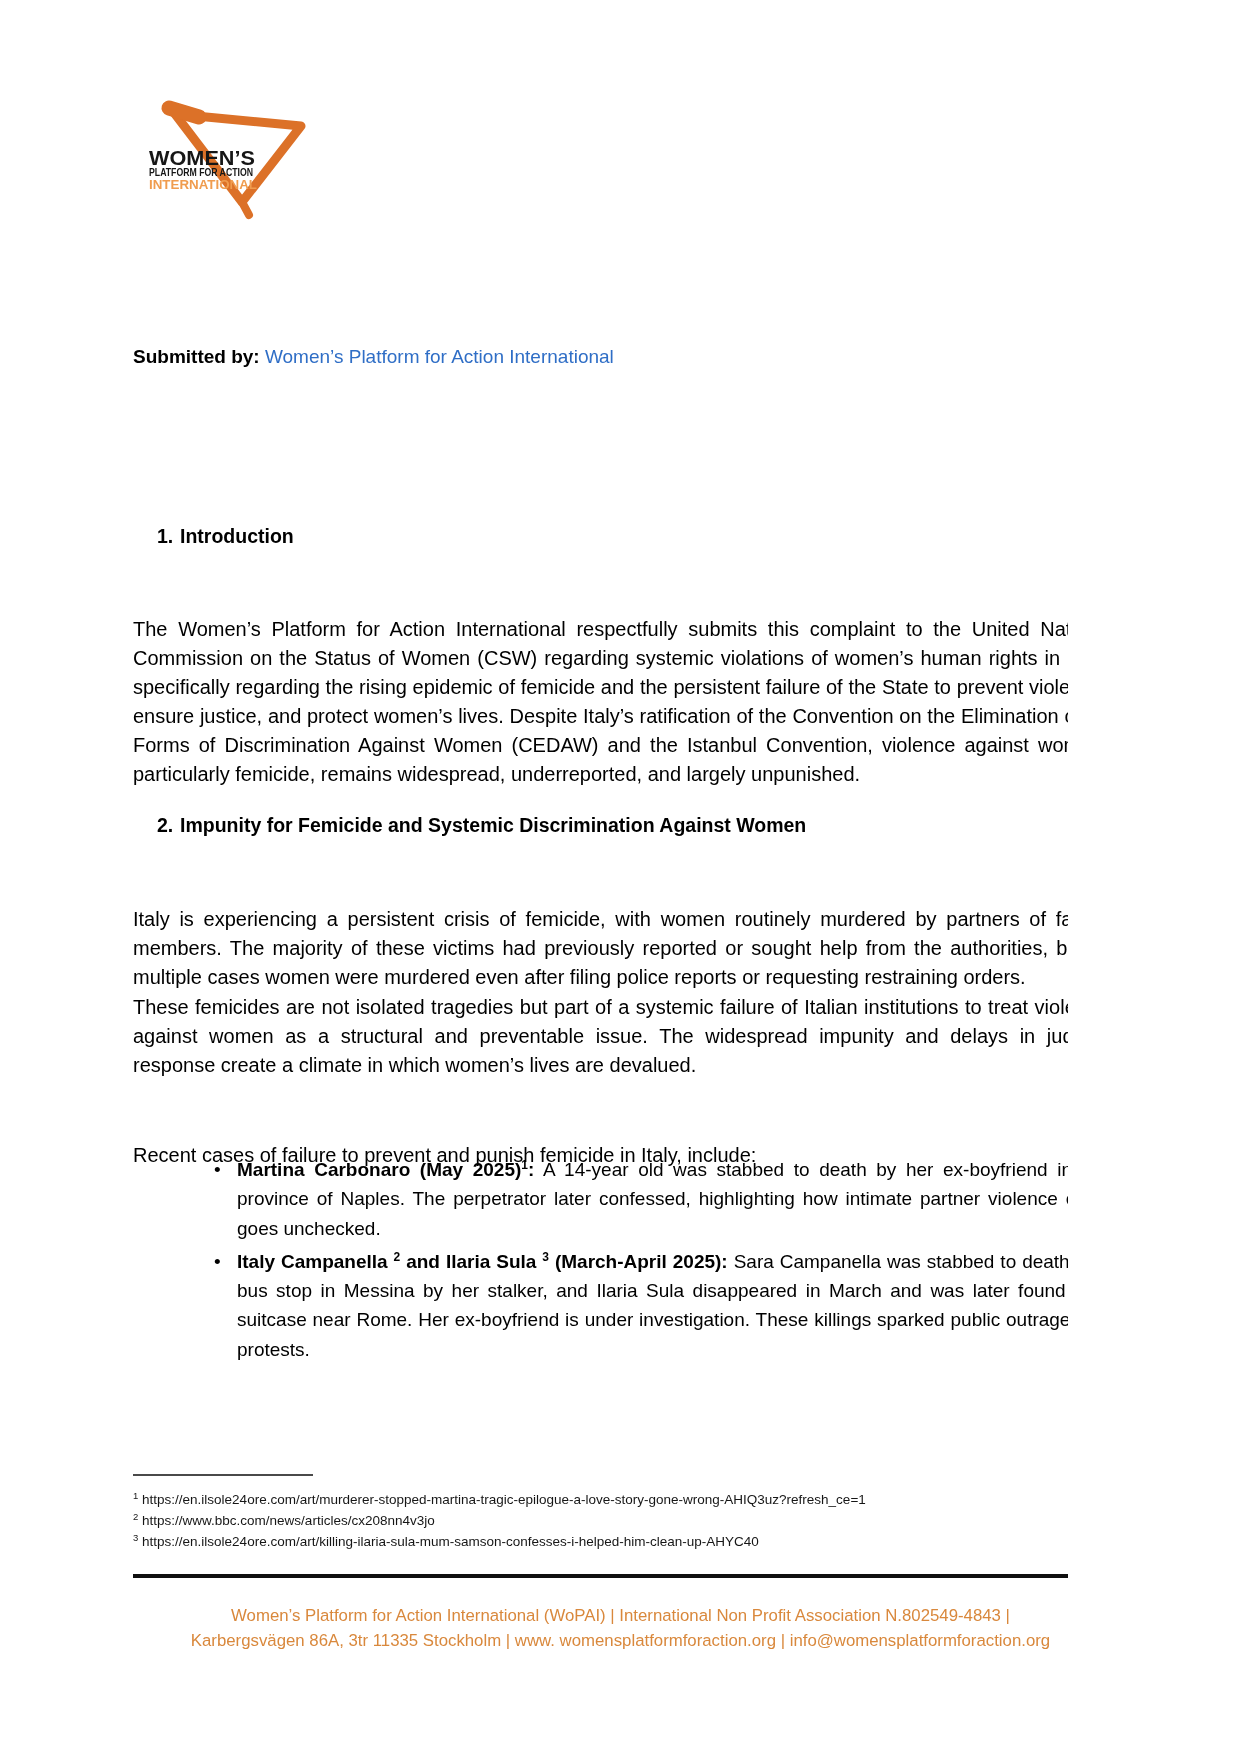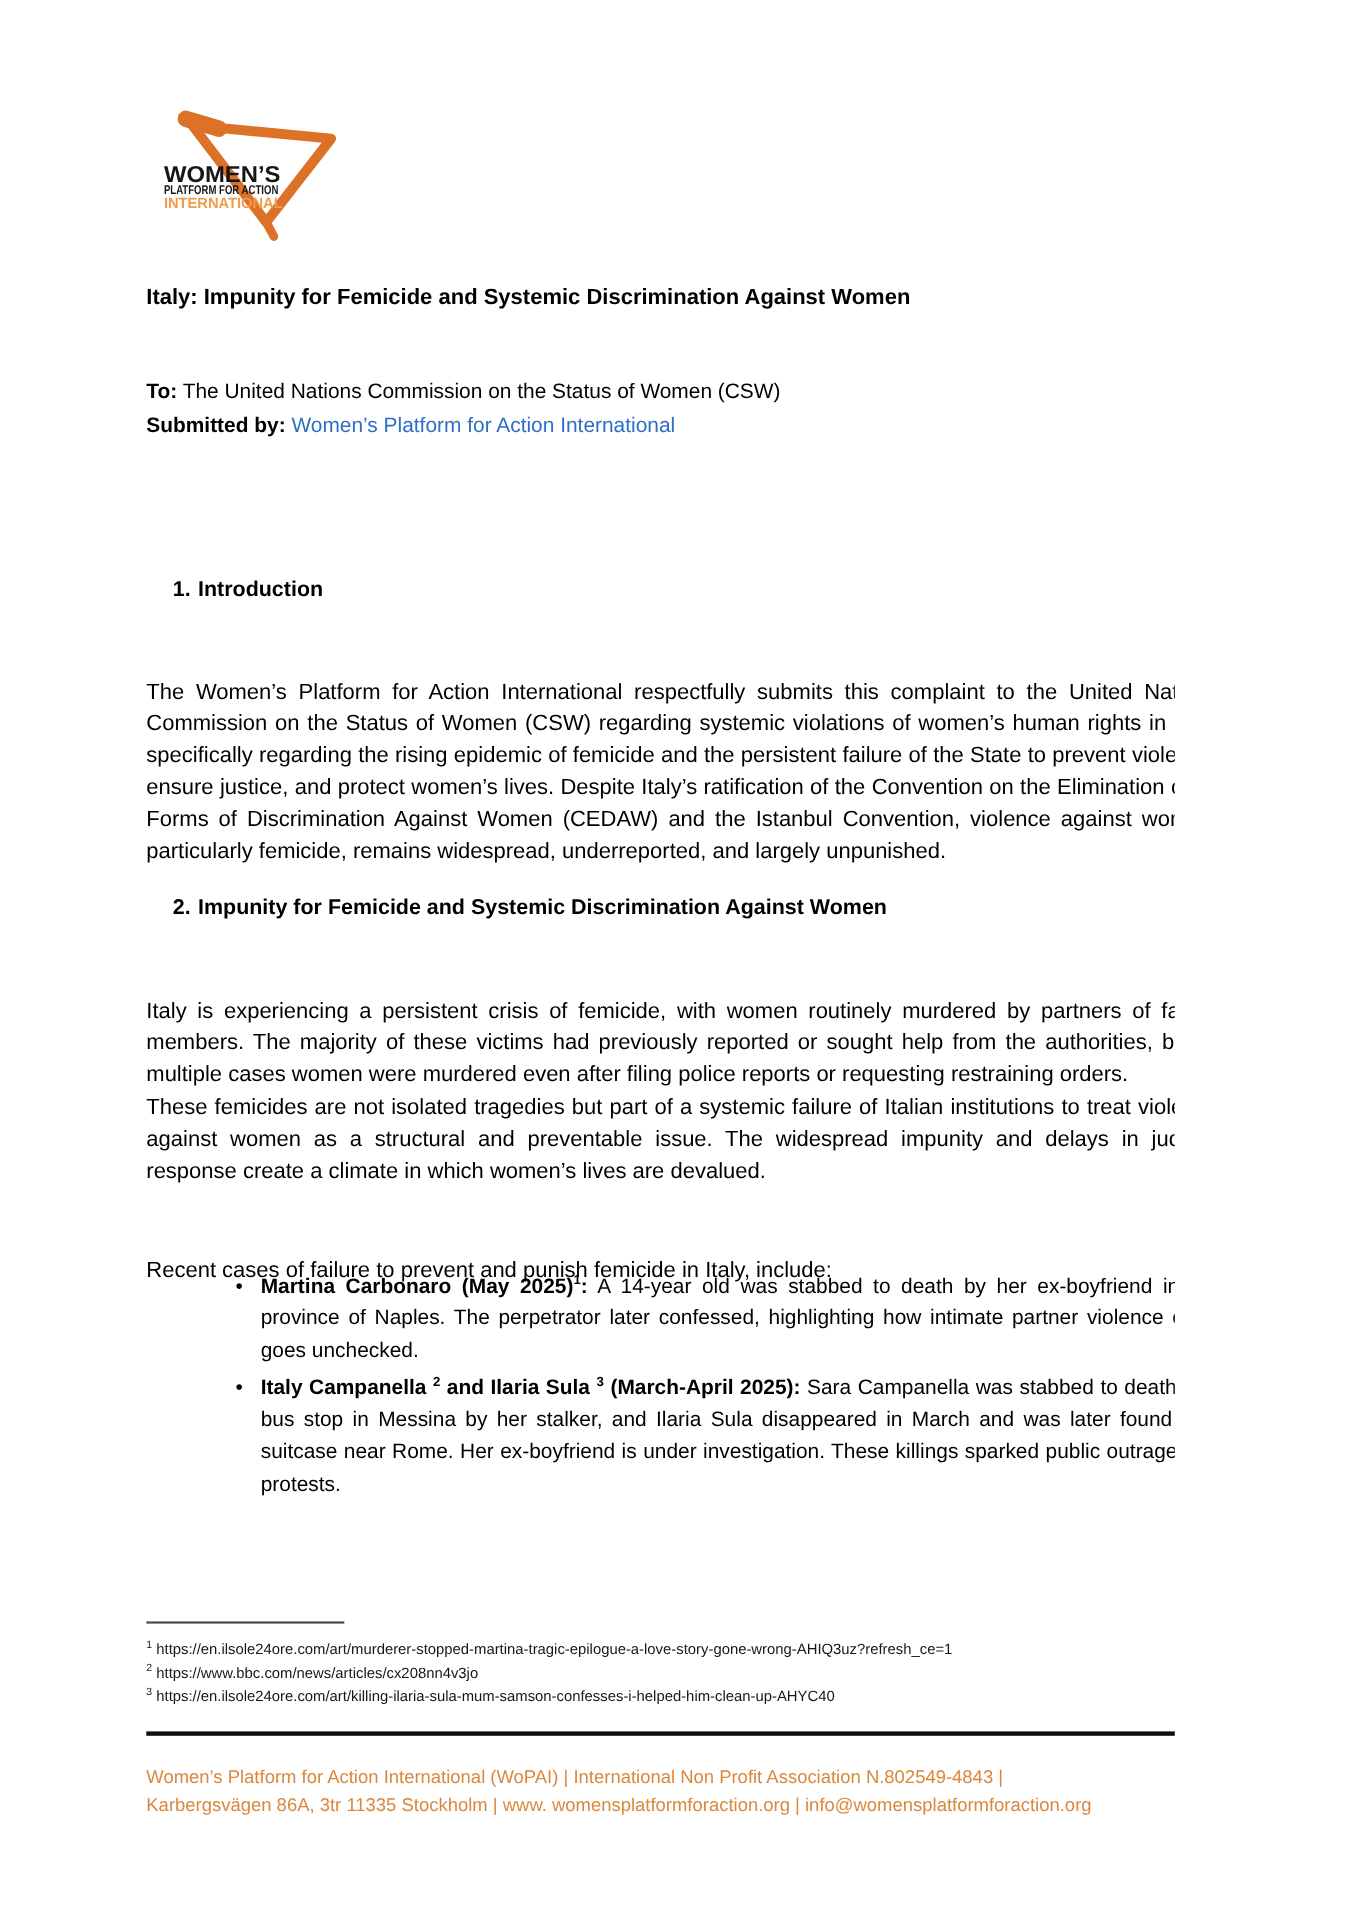--- a/index.html
+++ b/index.html
@@ -24,43 +24,41 @@
   }
   .bullets li::before { content:"\2022"; position:absolute; left:-23px; top:0; font-size:19px; }
   .bullets li b { font-weight:bold; }
   .bullets li sup { font-size:12px; font-weight:bold; line-height:0; vertical-align:super; }
   .fn-sep { width:180px; border-top:2px solid #4a4a4a; margin-top:8px; margin-bottom:13px; }
   .fn { font-size:13.5px; line-height:21px; color:#161616; }
   .fn sup { font-size:9.5px; line-height:0; vertical-align:super; }
   .rule { position:absolute; left:133px; width:975px; height:4px; background:#0f0f0f; top:1574px; }
   .footer {
     position:absolute; left:133px; width:975px; top:1603px;
-    color:#D9883C; font-size:16.8px; line-height:25px;
+    text-align:center; color:#D9883C; font-size:16.8px; line-height:25px;
   }
   .logo { position:absolute; left:138px; top:84px; }
   .logo text { font-family:"Liberation Sans", sans-serif; }
 </style>
 </head>
 <body>
 
 <div class="page">
 
   <svg class="logo" width="200" height="140" viewBox="0 0 200 140">
     <path d="M 37 30 L 163 42 L 104 118 Z" fill="none" stroke-width="9" stroke-linejoin="round" stroke-linecap="round" stroke="#DC7128"></path>
     <path d="M 31 24 L 61 33" fill="none" stroke-width="15" stroke-linecap="round" stroke="#DC7128"></path>
     <path d="M 104 118 L 111 131" fill="none" stroke-width="8" stroke-linecap="round" stroke="#DC7128"></path>
     <text x="11" y="81" font-size="21" font-weight="bold" fill="#161616" textLength="106" lengthAdjust="spacingAndGlyphs">WOMEN’S</text>
     <text x="11" y="92" font-size="11.5" font-weight="bold" fill="#161616" textLength="104" lengthAdjust="spacingAndGlyphs">PLATFORM FOR ACTION</text>
     <text x="11" y="105" font-size="13.5" font-weight="bold" textLength="108" lengthAdjust="spacingAndGlyphs" fill="#F09C4E">INTERNATIONAL</text>
   </svg>
 
-  <h1 class="abs title" style="top:256px">Italy: Impunity for Femicide and Systemic Discrimination Against Women</h1>
 
   <div class="abs meta-block" style="top:341px">
-    <p><b>To:</b> <span>The United Nations Commission on the Status of Women (CSW)</span></p>
     <p><b>Submitted by:</b> <a class="link" href="#">Women’s Platform for Action International</a></p>
   </div>
 
   <div class="abs heading" style="top:522px">
     <span class="num">1.</span>
     <span>Introduction</span>
   </div>
 
   <p class="abs body-text" style="top:574px">The Women’s Platform for Action International respectfully submits this complaint to the United Nations Commission on the Status of Women (CSW) regarding systemic violations of women’s human rights in Italy, specifically regarding the rising epidemic of femicide and the persistent failure of the State to prevent violence, ensure justice, and protect women’s lives. Despite Italy’s ratification of the Convention on the Elimination of All Forms of Discrimination Against Women (CEDAW) and the Istanbul Convention, violence against women, particularly femicide, remains widespread, underreported, and largely unpunished.</p>
 

